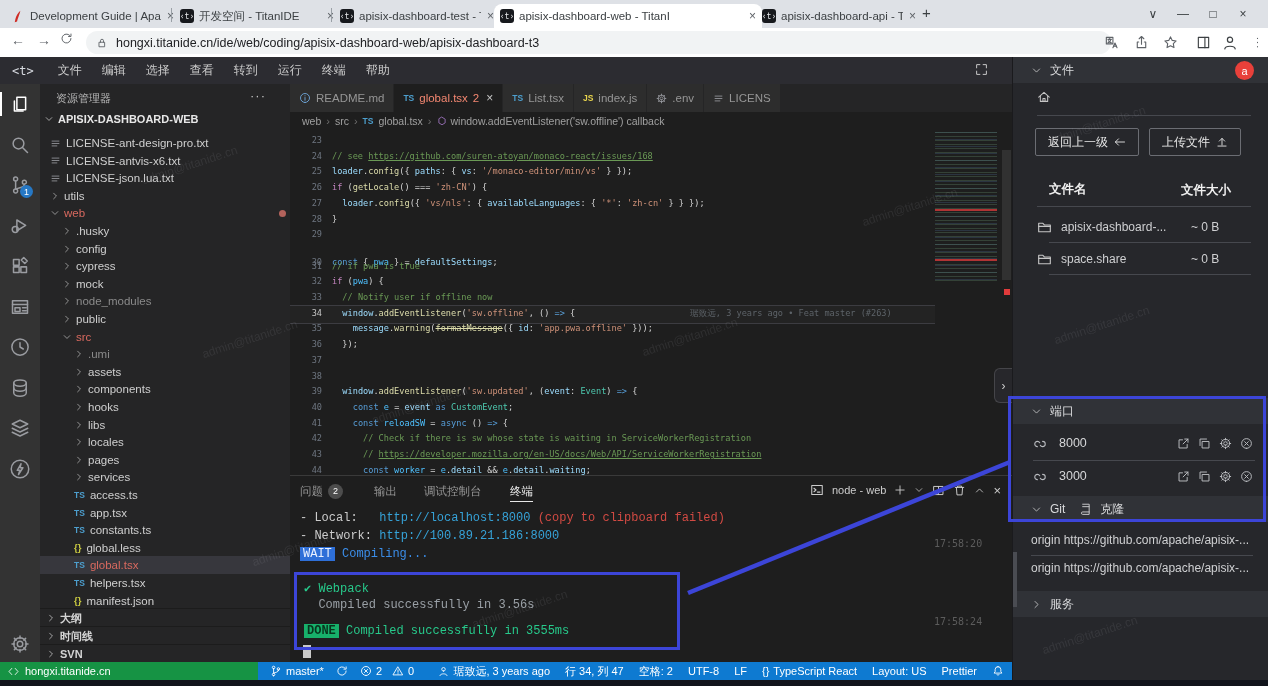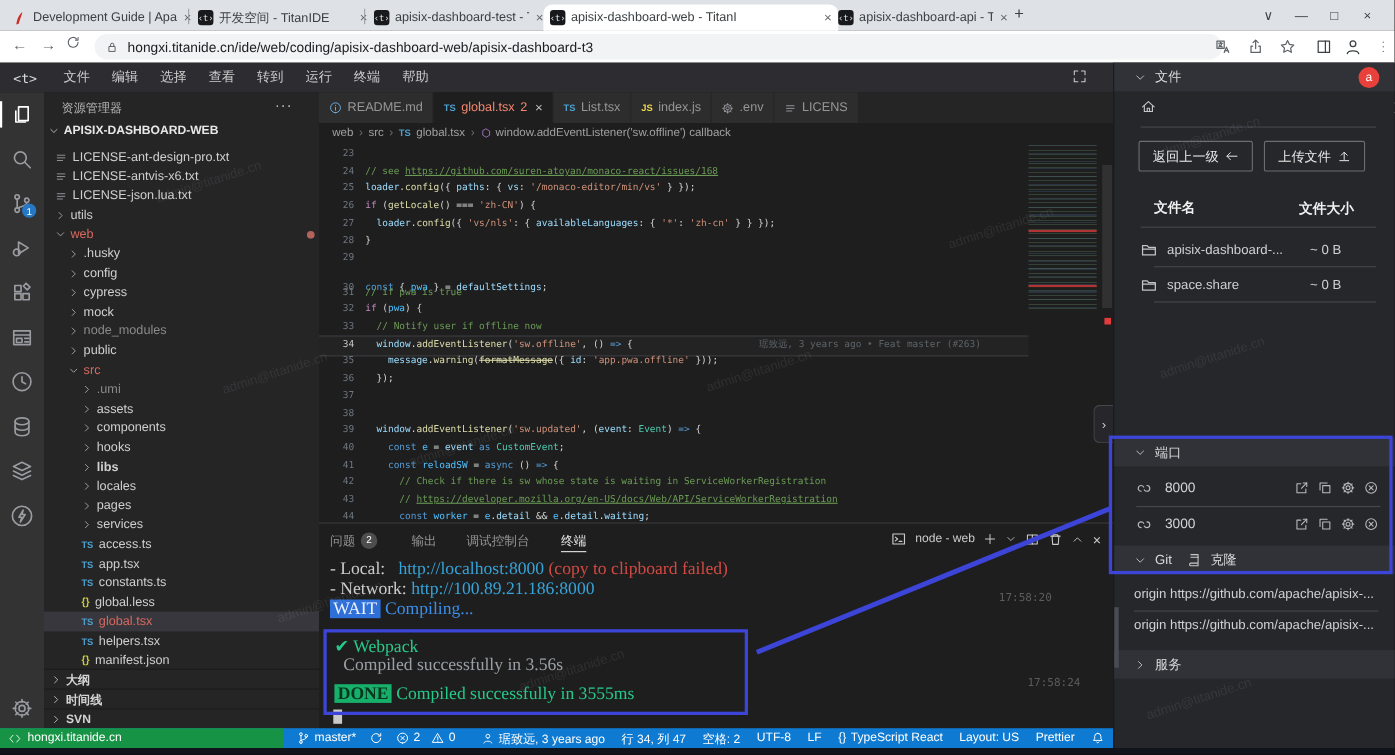--- a/index.html
+++ b/index.html
@@ -87,21 +87,21 @@
   #expandbtn{position:absolute;left:704px;top:238px;width:17px;height:33px;background:#27272b;border:1px solid #454549;
              border-right:none;border-radius:6px 0 0 6px;color:#cccccc;display:flex;align-items:center;justify-content:center;font-size:12px;}
   
   #panel{left:290px;top:418px;width:722px;height:187px;background:#1e1e1e;border-top:1px solid #3a3a3a;}
   .ptab{position:absolute;top:5px;height:20px;font-size:11.5px;color:#969696;display:flex;align-items:center;}
   .ptab.active{color:#e7e7e7;border-bottom:1px solid #e7e7e7;}
   .pbadge{margin-left:5px;width:15px;height:15px;border-radius:50%;background:#4d4d4d;color:#fff;font-size:9px;
           display:flex;align-items:center;justify-content:center;}
   #pcontrols{position:absolute;left:520px;top:3px;height:22px;display:flex;align-items:center;gap:8px;color:#cccccc;}
   #shelllabel{font-size:11px;color:#cccccc;}
-  .termline{position:absolute;font-family:Liberation Serif, serif;font-size:16px;line-height:16px;white-space:pre;}
+  .termline{position:absolute;font-family:Liberation Mono, monospace;font-size:12px;line-height:16px;white-space:pre;}
   .sg-t{color:#cccccc}.sg-lk{color:#36a3d9}.sg-rd{color:#d24a43}.sg-bl{color:#3b8eea}
   .sg-gn{color:#27c98b}.sg-gy{color:#9aa0a6}
   .sg-bw{background:#2e6fd8;color:#eaf1ff;padding:0 3px;}
   .sg-bg{background:#17b06b;color:#08351e;padding:0 3px;font-weight:bold;}
   .tstamp{position:absolute;font-family:"DejaVu Sans Mono",monospace;font-size:10px;color:#5c5c5c;}
   #cursorblk{position:absolute;left:13px;top:169px;width:8px;height:13px;background:#c9c9c9;}
   
   #statusbar{left:0;top:605px;width:1012px;height:18px;background:#0e7ad1;display:flex;align-items:center;color:#ffffff;font-size:11px;}
   #remoteseg{width:258px;height:18px;background:#169344;display:flex;align-items:center;padding-left:8px;box-sizing:border-box;gap:6px;}
   .stitem{display:flex;align-items:center;gap:4px;margin-left:12px;white-space:nowrap;}
@@ -450,21 +450,21 @@
               <path d="M5.8 3.5L10.3 8l-4.5 4.5" fill="none" stroke="#b5b5b5" stroke-width="1.2" stroke-linecap="round" stroke-linejoin="round"></path>
             </svg>
             <span class="lab">components</span>
           </div>
           <div class="trow" style="top: 264px; padding-left: 34px;">
             <svg class="ic" width="10" height="10" viewBox="0 0 16 16" style="margin-right: 4px;">
               <path d="M5.8 3.5L10.3 8l-4.5 4.5" fill="none" stroke="#b5b5b5" stroke-width="1.2" stroke-linecap="round" stroke-linejoin="round"></path>
             </svg>
             <span class="lab">hooks</span>
           </div>
-          <div class="trow" style="top: 281.6px; padding-left: 34px; font-weight: bold;">
+          <div class="trow" style="top: 281.6px; padding-left: 34px;">
             <svg class="ic" width="10" height="10" viewBox="0 0 16 16" style="margin-right: 4px;">
               <path d="M5.8 3.5L10.3 8l-4.5 4.5" fill="none" stroke="#b5b5b5" stroke-width="1.2" stroke-linecap="round" stroke-linejoin="round"></path>
             </svg>
             <span class="lab">libs</span>
           </div>
           <div class="trow" style="top: 299.2px; padding-left: 34px;">
             <svg class="ic" width="10" height="10" viewBox="0 0 16 16" style="margin-right: 4px;">
               <path d="M5.8 3.5L10.3 8l-4.5 4.5" fill="none" stroke="#b5b5b5" stroke-width="1.2" stroke-linecap="round" stroke-linejoin="round"></path>
             </svg>
             <span class="lab">locales</span>
@@ -723,21 +723,21 @@
       </div>
       <div id="termout">
           <div class="termline" style="left: 10px; top: 34px;"><span class="sg-t">- Local:   </span><span class="sg-lk">http://localhost:8000 </span><span class="sg-rd">(copy to clipboard failed)</span></div>
           <div class="termline" style="left: 10px; top: 52px;"><span class="sg-t">- Network: </span><span class="sg-lk">http://100.89.21.186:8000</span></div>
           <div class="termline" style="left: 10px; top: 70px;"><span class="sg-bw">WAIT</span><span class="sg-bl"> Compiling...</span></div>
           <div style="position: absolute; left: 6px; top: 97px; width: 380px; height: 72px;">
             <div class="termline" style="left: 8px; top: 8px;"><span class="sg-gn">✔ Webpack</span></div>
             <div class="termline" style="left: 8px; top: 24px;"><span class="sg-gy">  Compiled successfully in 3.56s</span></div>
             <div class="termline" style="left: 8px; top: 50px;"><span class="sg-bg">DONE</span><span class="sg-gn"> Compiled successfully in 3555ms</span></div>
           </div>
-          <div class="tstamp" style="left: 618px; top: 62px;">17:58:20</div>
+          <div class="tstamp" style="left: 644px; top: 62px;">17:58:20</div>
           <div class="tstamp" style="left: 644px; top: 140px;">17:58:24</div>
         </div>
       <div id="cursorblk"></div>
     </div>
 
     <div id="statusbar" class="abs">
       <div id="remoteseg">
         <span id="ic-remote">
             <svg class="ic" width="11" height="11" viewBox="0 0 16 16">
               <path d="M5.5 3.5L1.5 8l4 4.5" fill="none" stroke="#ffffff" stroke-width="1.2" stroke-linecap="round" stroke-linejoin="round"></path>

